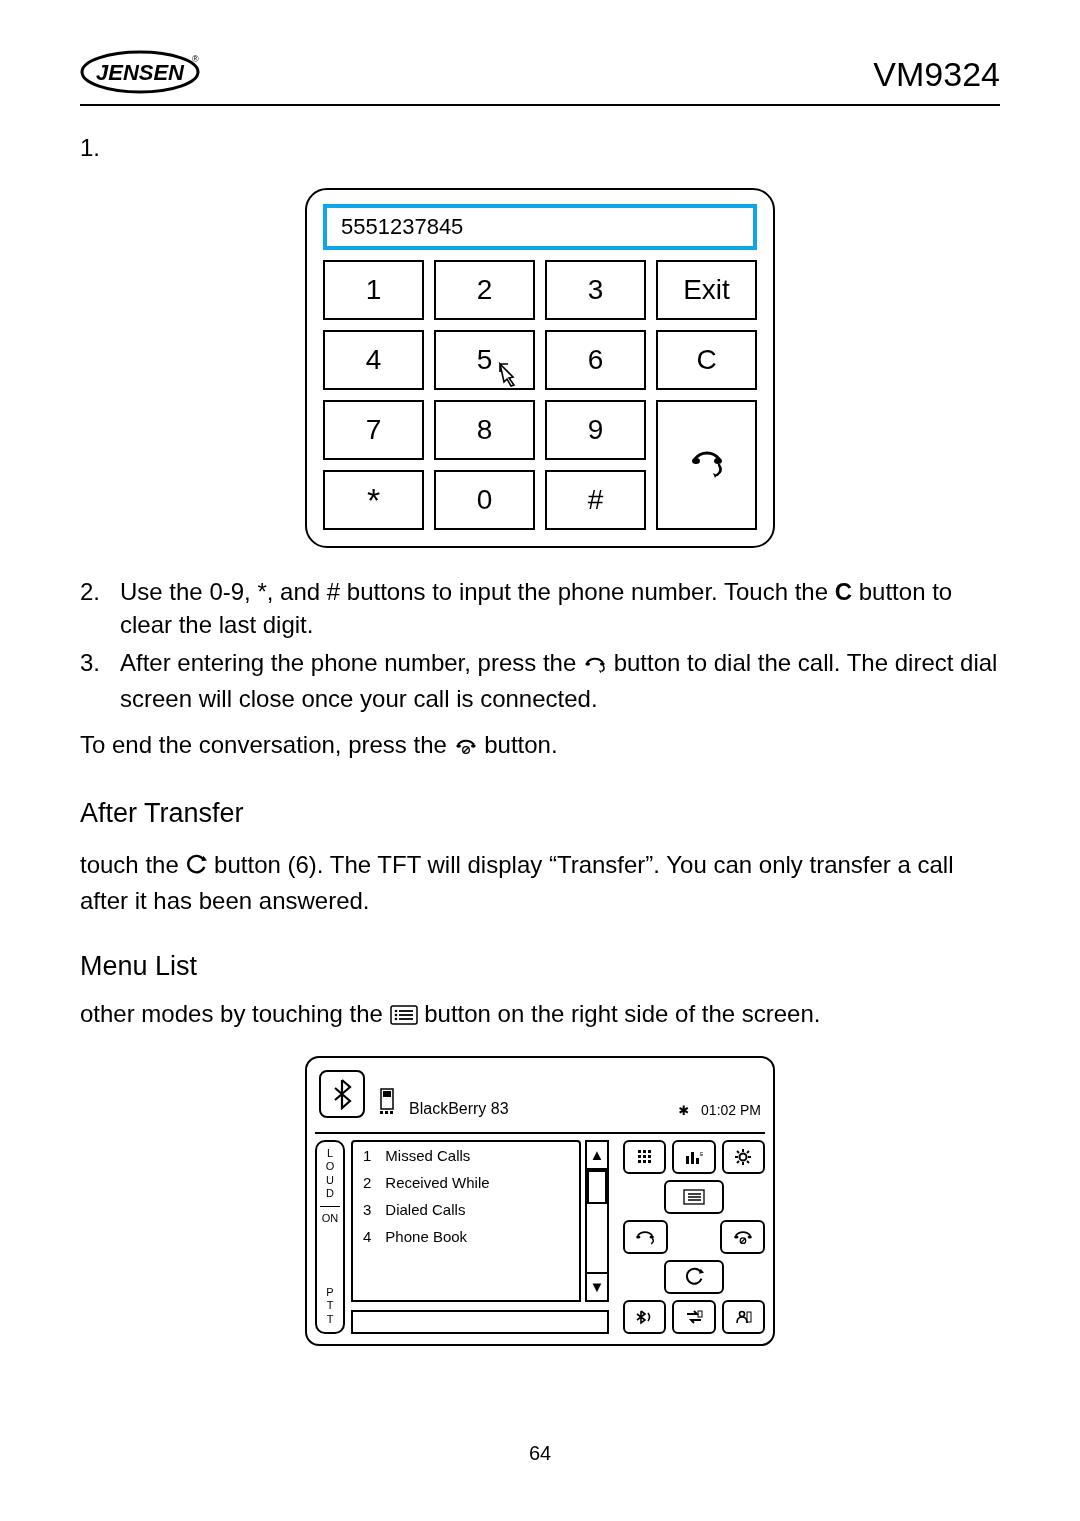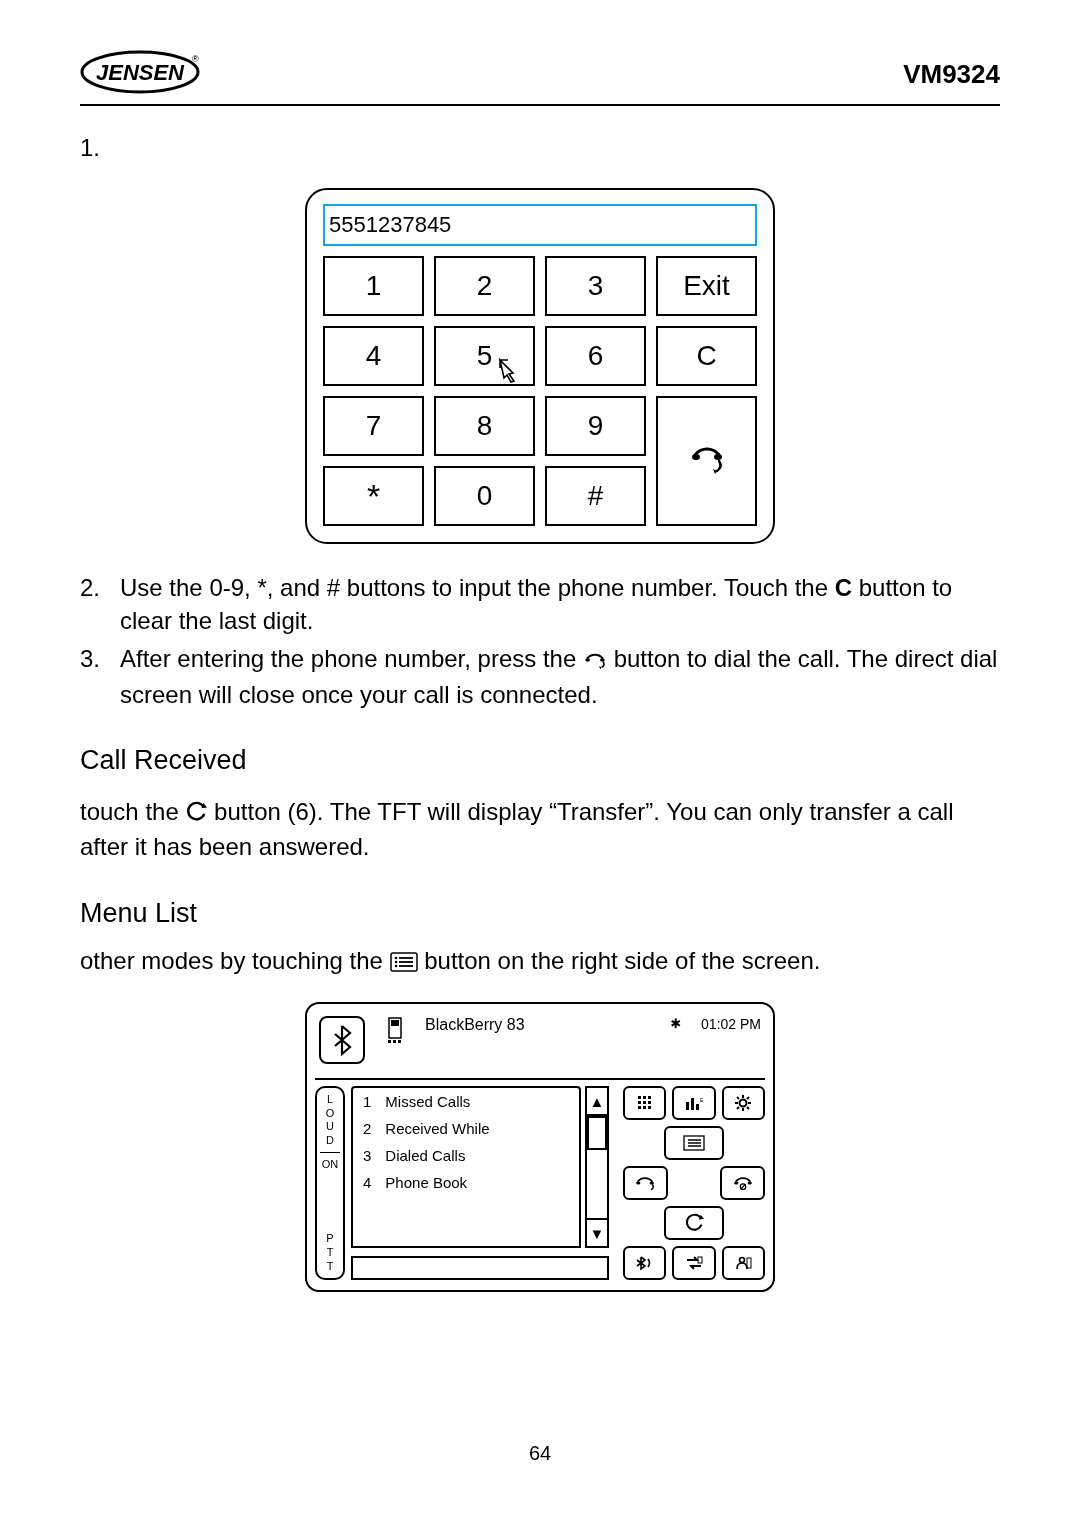--- a/index.html
+++ b/index.html
@@ -21,22 +21,22 @@
     align-items: center;
     border-bottom: 2px solid #000;
     padding-bottom: 6px;
     margin-bottom: 26px;
   }
   .logo {
     width: 120px;
     height: 44px;
   }
   .model {
-    font-size: 26px;
-    font-weight: 700;
+    font-size: 34px;
+    font-weight: 400;
   }
   .body-text {
     font-size: 24px;
     line-height: 1.35;
   }
   .step {
     display: flex;
     gap: 14px;
     margin-bottom: 6px;
   }
@@ -52,22 +52,22 @@
   }
   
   .dialpad-wrap {
     width: 470px;
     margin: 24px auto 28px auto;
     border: 2px solid #000;
     border-radius: 22px;
     padding: 14px 16px 16px 16px;
   }
   .dial-display {
-    border: 2px solid #0ea5e9;
-    padding: 6px 4px;
+    border: 4px solid #0ea5e9;
+    padding: 6px 14px;
     font-size: 22px;
     margin-bottom: 10px;
   }
   .dial-grid {
     display: grid;
     grid-template-columns: repeat(4, 1fr);
     gap: 10px;
   }
   .dial-btn {
     border: 2px solid #000;
@@ -92,22 +92,22 @@
   .menu-fig {
     width: 470px;
     margin: 22px auto 0 auto;
     border: 2px solid #000;
     border-radius: 14px;
     padding: 8px 8px 10px 8px;
     font-size: 15px;
   }
   .menu-top {
     display: flex;
-    align-items: flex-start;
-    gap: 20px;
+    align-items: flex-end;
+    gap: 12px;
     border-bottom: 2px solid #000;
     padding: 4px 4px 14px 4px;
   }
   .bt-cell {
     border: 2px solid #000;
     border-radius: 8px;
     width: 46px;
     height: 48px;
     display:flex;align-items:center;justify-content:center;
   }
@@ -246,22 +246,35 @@
           <ellipse cx="7" cy="14" rx="3.5" ry="2.5" fill="#000"></ellipse>
             <ellipse cx="29" cy="14" rx="3.5" ry="2.5" fill="#000"></ellipse>
           <path d="M30 16 Q34 22 28 25" fill="none" stroke="#000" stroke-width="2.4"></path>
             <path d="M28 25 l-4 -2 l2 5 z" fill="#000"></path>
         </svg>
       </span>
       <span> button to dial the call. The direct dial screen will close once your call is connected.</span>
     </span>
   </div>
 
-
-  <div class="section-heading">Call Received</div>
+  <div class="body-text" style="margin-top:14px">
+    <span>To end the conversation, press the </span>
+    <span class="inline-icon">
+      <svg width="24" height="20" viewBox="0 0 36 28">
+        <path d="M6 12 C12 4 24 4 30 12" fill="none" stroke="#000" stroke-width="3"></path>
+        <ellipse cx="7" cy="14" rx="3.5" ry="2.5" fill="#000"></ellipse>
+          <ellipse cx="29" cy="14" rx="3.5" ry="2.5" fill="#000"></ellipse>
+        <circle cx="18" cy="20" r="5" fill="none" stroke="#000" stroke-width="2"></circle>
+          <line x1="14" y1="24" x2="22" y2="16" stroke="#000" stroke-width="2"></line>
+      </svg>
+    </span>
+    <span> button.</span>
+  </div>
+
+  <div class="section-heading">After Transfer</div>
   <div class="body-text" style="margin-top:20px">
     <span>touch the </span>
     <span class="inline-icon">
       <svg width="22" height="22" viewBox="0 0 24 24">
           <path d="M20 6 A9 9 0 1 0 21 14" fill="none" stroke="#000" stroke-width="2.6"></path>
           <path d="M20 2 l4 5 l-6 1 z" fill="#000"></path>
         </svg>
     </span>
     <span> button (6). The TFT will display “Transfer”. You can only transfer a call after it has been answered.</span>
   </div>

